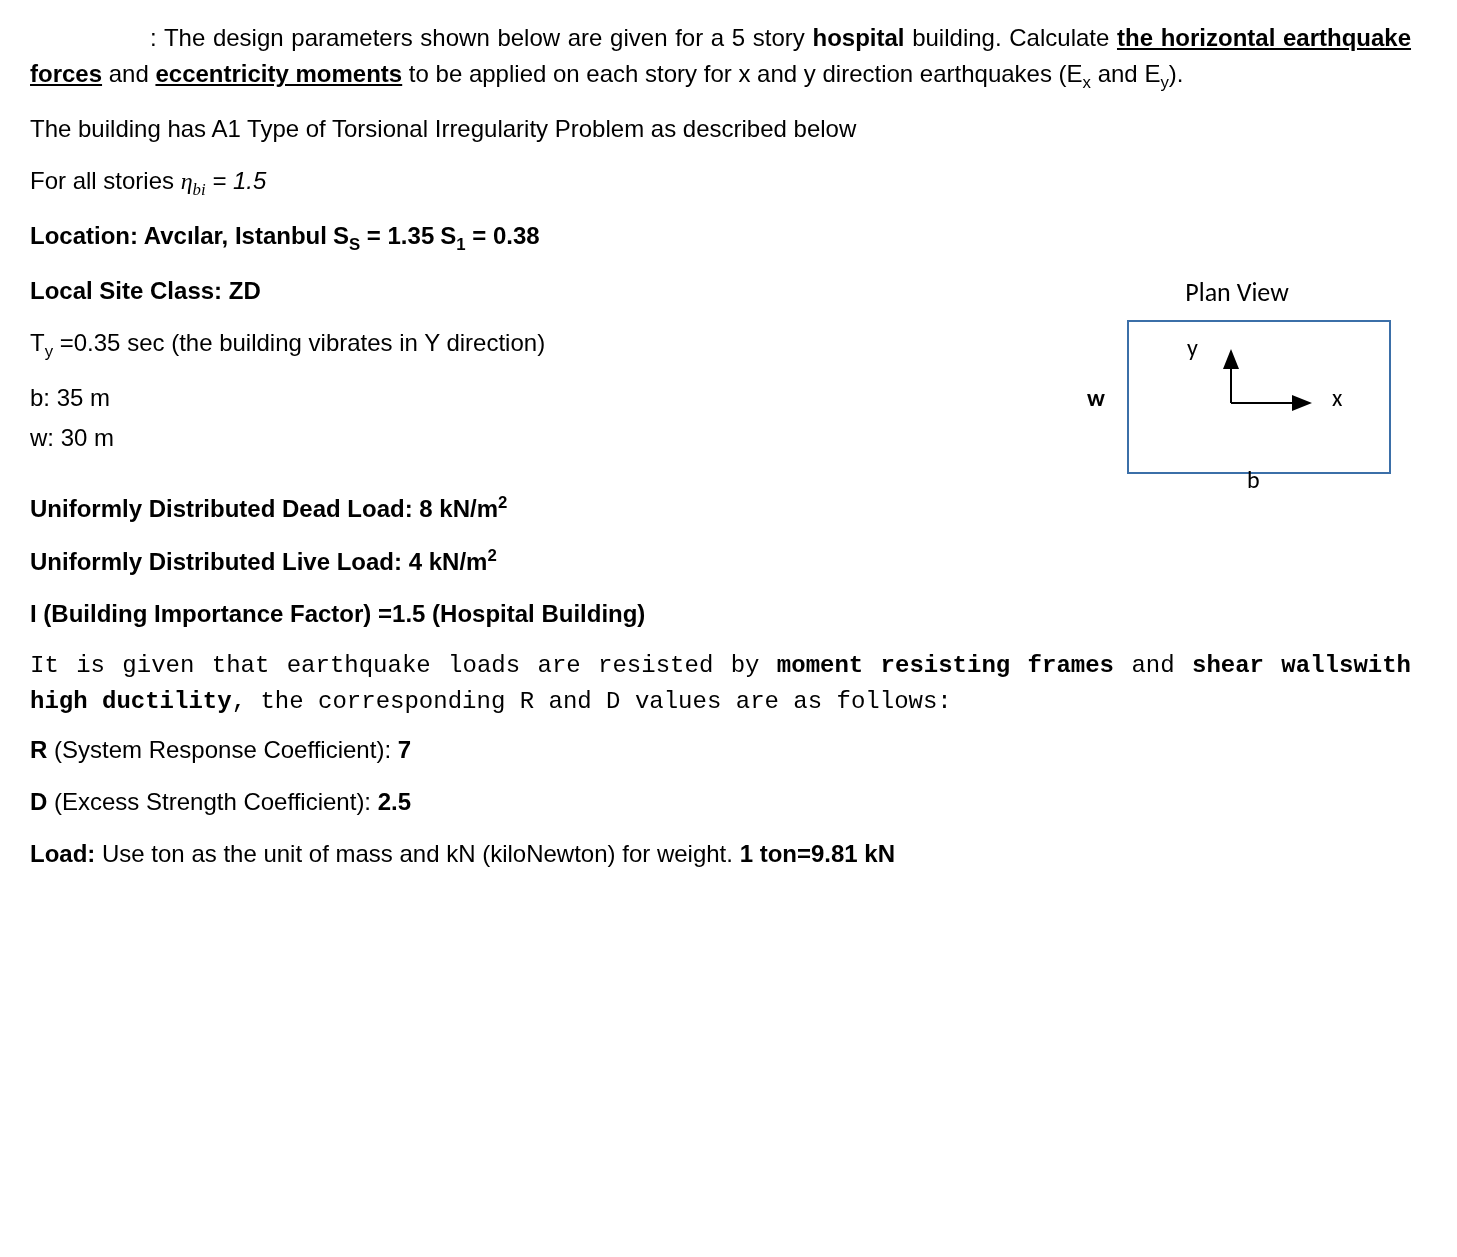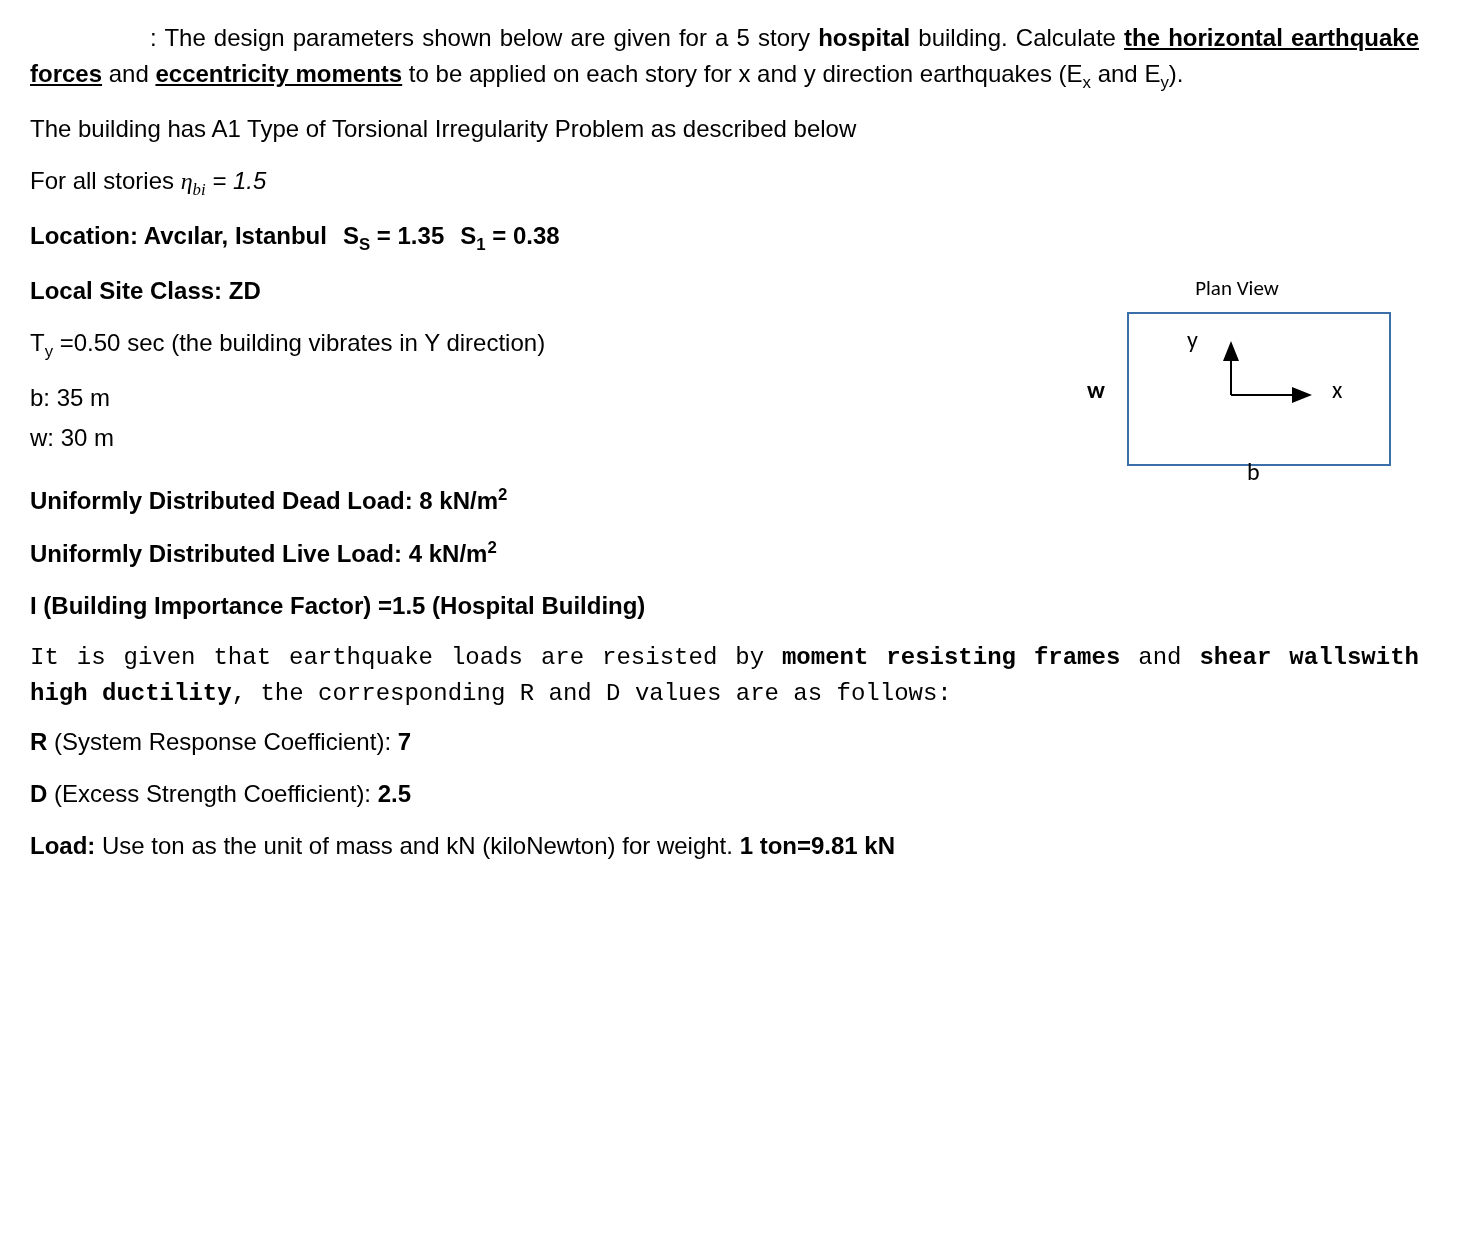--- a/index.html
+++ b/index.html
@@ -6,41 +6,41 @@
       font-family: Arial, sans-serif;
       font-size: 24px;
       line-height: 1.5;
       color: #000;
       background: #fff;
       padding: 20px 30px;
       max-width: 1400px;
       margin: 0;
     }
     p {
-      margin: 0 8px 16px 0;
+      margin: 0 16px 16px 0;
     }
     .bold { font-weight: bold; }
     .bold-underline { font-weight: bold; text-decoration: underline; }
     sub { font-size: 0.7em; }
     sup { font-size: 0.7em; }
     .italic { font-style: italic; font-family: 'Times New Roman', serif; }
     .eta { font-family: 'Times New Roman', serif; font-style: italic; }
     .row-flex {
       display: flex;
       align-items: flex-start;
     }
     .left-col { flex: 1; }
     .right-col { 
       width: 380px; 
       padding-top: 0;
       font-family: Calibri, Arial, sans-serif;
     }
     .plan-title {
       text-align: center;
-      font-size: 21px;
+      font-size: 26px;
       margin-bottom: 8px;
       font-family: Calibri, Arial, sans-serif;
     }
     .plan-diagram {
       position: relative;
       width: 300px;
       height: 170px;
       margin: 0 auto;
     }
     .plan-rect {
@@ -75,21 +75,21 @@
       position: absolute;
       top: 60px;
       left: 245px;
       font-size: 24px;
     }
     .jline {
       text-align: justify;
     }
     .spaced-params {
       display: flex;
-      gap: 16px;
+      gap: 6px;
       align-items: baseline;
       flex-wrap: wrap;
     }
     .nowrap { white-space: nowrap; }
   </style>
 </head>
 <body>
 
 <p class="jline">
   <span style="margin-left:120px;"><span>: </span><span>The design parameters shown below are given for a 5 story </span><span class="bold">hospital</span><span> building.</span></span>
@@ -105,21 +105,21 @@
 <p class="bold spaced-params">
   <span class="nowrap">Location: Avcılar, Istanbul</span>
   <span class="nowrap"><span>S</span><sub>S</sub><span> = 1.35</span></span>
   <span class="nowrap"><span>S</span><sub>1</sub><span> = 0.38</span></span>
 </p>
 
 <div class="row-flex">
   <div class="left-col">
     <p class="bold">Local Site Class: ZD</p>
     <p>
-      <span>T</span><sub>y</sub><span> =0.50 sec (the building vibrates in Y direction)</span>
+      <span>T</span><sub>y</sub><span> =0.35 sec (the building vibrates in Y direction)</span>
     </p>
     <p style="margin-bottom:4px;">b: 35 m</p>
     <p>w: 30 m</p>
   </div>
   <div class="right-col">
     <div class="plan-title">Plan View</div>
     <div class="plan-diagram">
       <div class="plan-rect">
         <svg width="130" height="90" style="position:absolute; top:26px; left:84px;" viewBox="0 0 130 90">
           <defs>

